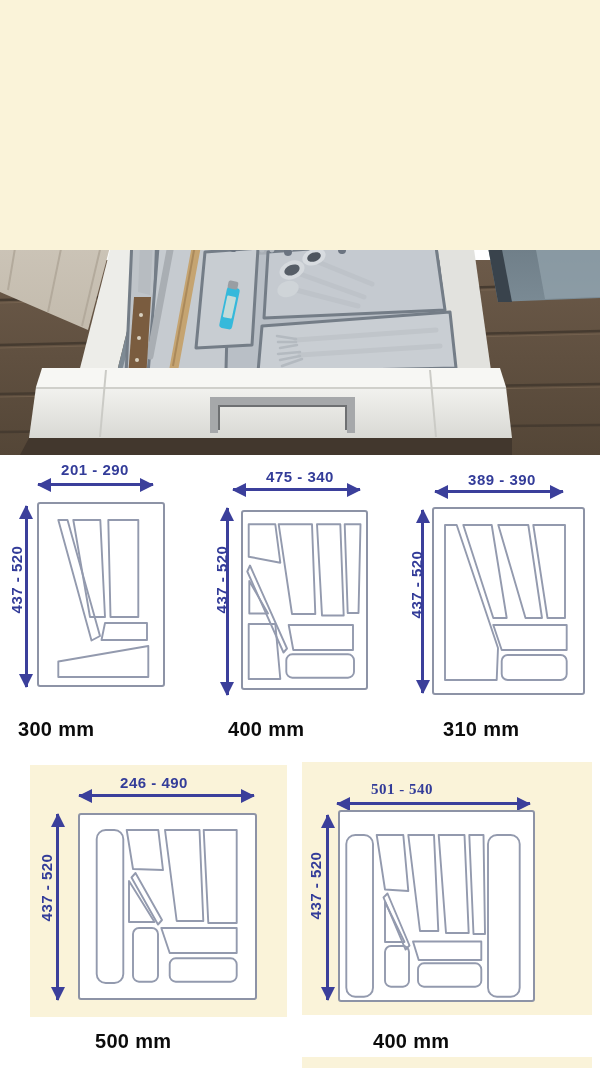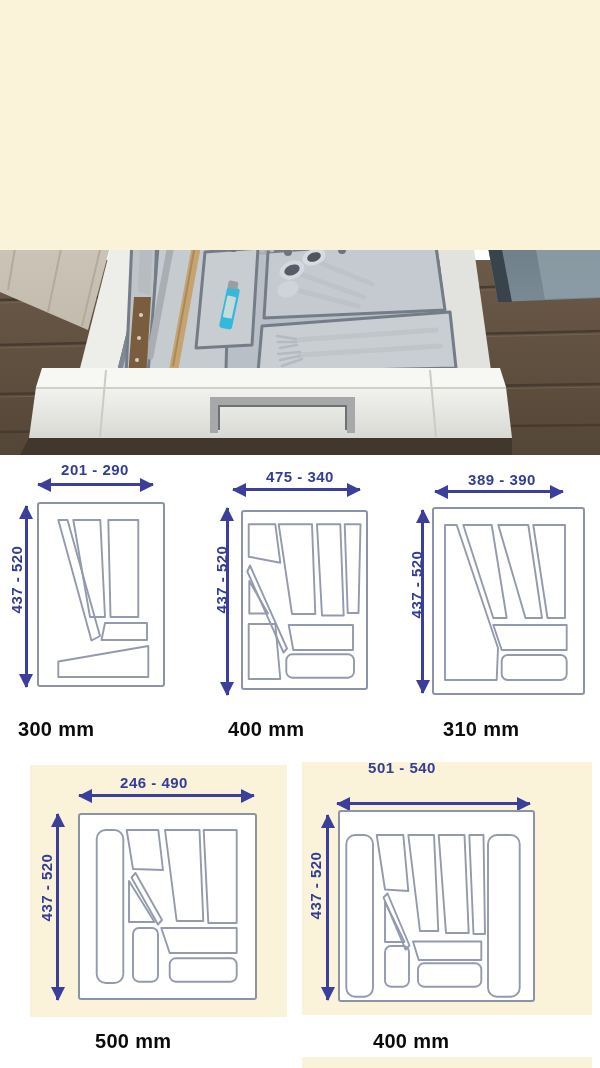--- a/index.html
+++ b/index.html
@@ -263,21 +263,21 @@
       <path class="comp" d="M87,17 L121.5,17 L125.3,108 L98.7,108 Z"></path>
       <path class="comp" d="M125.7,17 L158.7,17 L158.7,110 L130.3,110 Z"></path>
       <rect class="comp" x="55" y="115" width="25" height="53.7" rx="6"></rect>
       <path class="comp" d="M83.3,115 L158.7,115 L158.7,140 L91.7,140 Z"></path>
       <rect class="comp" x="91.7" y="145.3" width="67" height="23.4" rx="6"></rect>
     </svg>
     <span class="sz" style="left:95px;top:1030px;">500 mm</span>
   </div>
 
   <div>
-    <span class="hl" style="left:342px;top:759px;">501 - 540</span>
+    <span class="hl" style="left:342px;top:781px;font-family:Liberation Serif, serif;">501 - 540</span>
     <div class="ha" style="left:337px;top:802px;width:193px;"></div>
     <div class="va" style="left:326px;top:815px;height:185px;"></div>
     <span class="vl" style="left:273px;top:877px;">437 - 520</span>
     <svg class="tray" style="left:338px;top:810px;" width="197" height="192" viewBox="0 0 197 192">
       <rect class="outer" x="1" y="1" width="195" height="190" rx="2"></rect>
       <rect class="comp" x="8.3" y="25" width="26.7" height="161.7" rx="9"></rect>
       <path class="comp" d="M38.7,25 L65.3,25 L70.3,81 L47,79.5 Z"></path>
       <path class="comp" d="M49.5,83.5 L71.5,135.5 L67.5,139.5 L45.5,87.5 Z"></path>
       <path class="comp" d="M47,92 L66.5,132 L47,132 Z"></path>
       <path class="comp" d="M70.3,25 L96,25 L100.3,121 L82,121 Z"></path>

